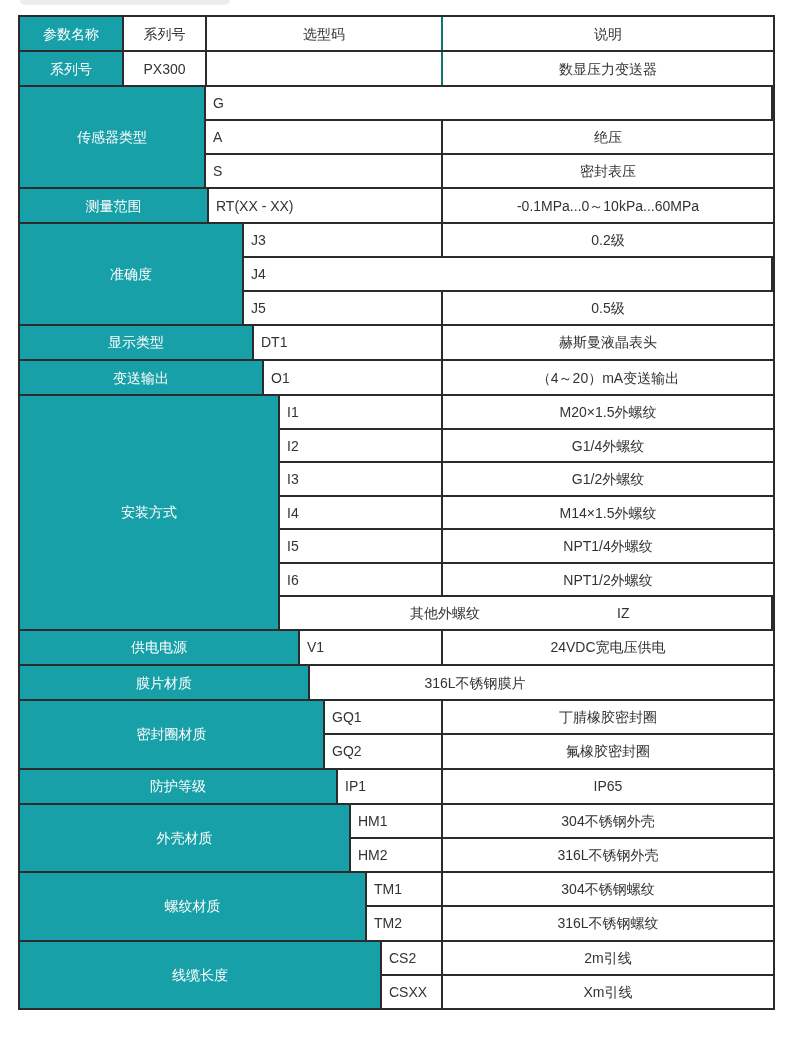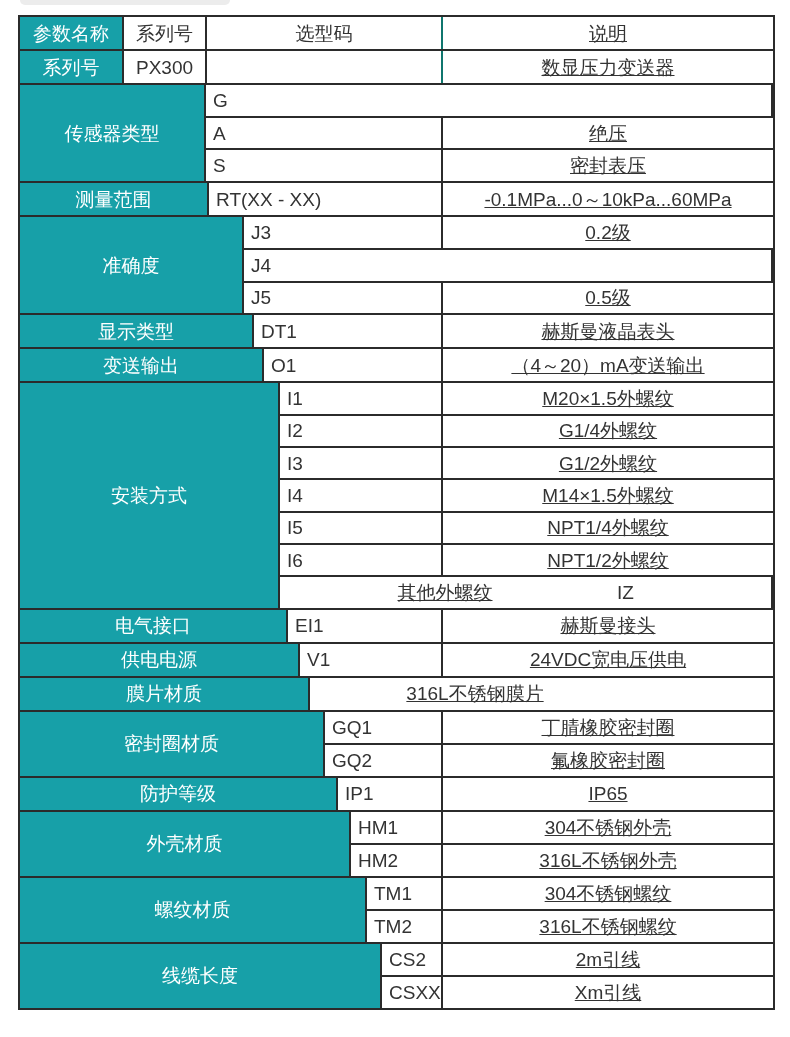--- a/index.html
+++ b/index.html
@@ -9,21 +9,21 @@
     -webkit-font-smoothing:antialiased;
   }
   .artifact{
     position:absolute;left:20px;top:0;width:210px;height:5px;
     background:#ececec;border-radius:0 0 6px 6px;
   }
   .seltable{
     position:absolute;left:18px;top:15px;width:757px;height:995px;
     border:2px solid #2b2b2b;box-sizing:border-box;
     display:flex;flex-direction:column;
-    color:#333333;font-size:19px;line-height:1;
+    color:#333333;font-size:14px;line-height:1;
   }
   .group{
     display:flex;flex:var(--n) 0 0;min-height:0;
     border-top:2px solid #2b2b2b;box-sizing:border-box;
   }
   .group:first-child{border-top:none;}
   .cell{
     display:flex;align-items:center;box-sizing:border-box;min-width:0;
     white-space:nowrap;
   }
@@ -33,21 +33,21 @@
     justify-content:center;text-align:center;
     border-right:2px solid #2b2b2b;
   }
   .rows{flex:1;display:flex;flex-direction:column;min-width:0;}
   .row{flex:1;display:flex;min-height:0;border-top:2px solid #2b2b2b;box-sizing:border-box;}
   .row:first-child{border-top:none;}
   .code{
     flex:1;justify-content:flex-start;padding-left:7px;
     border-right:2px solid #2b2b2b;
   }
-  .desc{width:330px;flex:0 0 330px;justify-content:center;text-align:center;text-decoration:underline;}
+  .desc{width:330px;flex:0 0 330px;justify-content:center;text-align:center;}
   
   .c2{width:83px;flex:0 0 83px;justify-content:center;border-right:2px solid #2b2b2b;}
   .c3{flex:1;justify-content:center;border-right:2px solid #0f766e;}
 </style>
 </head>
 <body>
 
 <div class="artifact"></div>
 
 <div class="seltable">
@@ -157,29 +157,20 @@
         <div class="cell code">I6</div>
         <div class="cell desc">NPT1/2外螺纹</div>
       </div>
       <div class="row">
         <div class="cell desc">其他外螺纹</div>
         <div class="cell code">IZ</div>
       </div>
     </div>
   </div>
 
-  <div class="group" style="--n:1;--lw:268px">
-    <div class="cell label">电气接口</div>
-    <div class="rows">
-      <div class="row">
-        <div class="cell code">EI1</div>
-        <div class="cell desc">赫斯曼接头</div>
-      </div>
-    </div>
-  </div>
 
   <div class="group" style="--n:1;--lw:280px">
     <div class="cell label">供电电源</div>
     <div class="rows">
       <div class="row">
         <div class="cell code">V1</div>
         <div class="cell desc">24VDC宽电压供电</div>
       </div>
     </div>
   </div>

